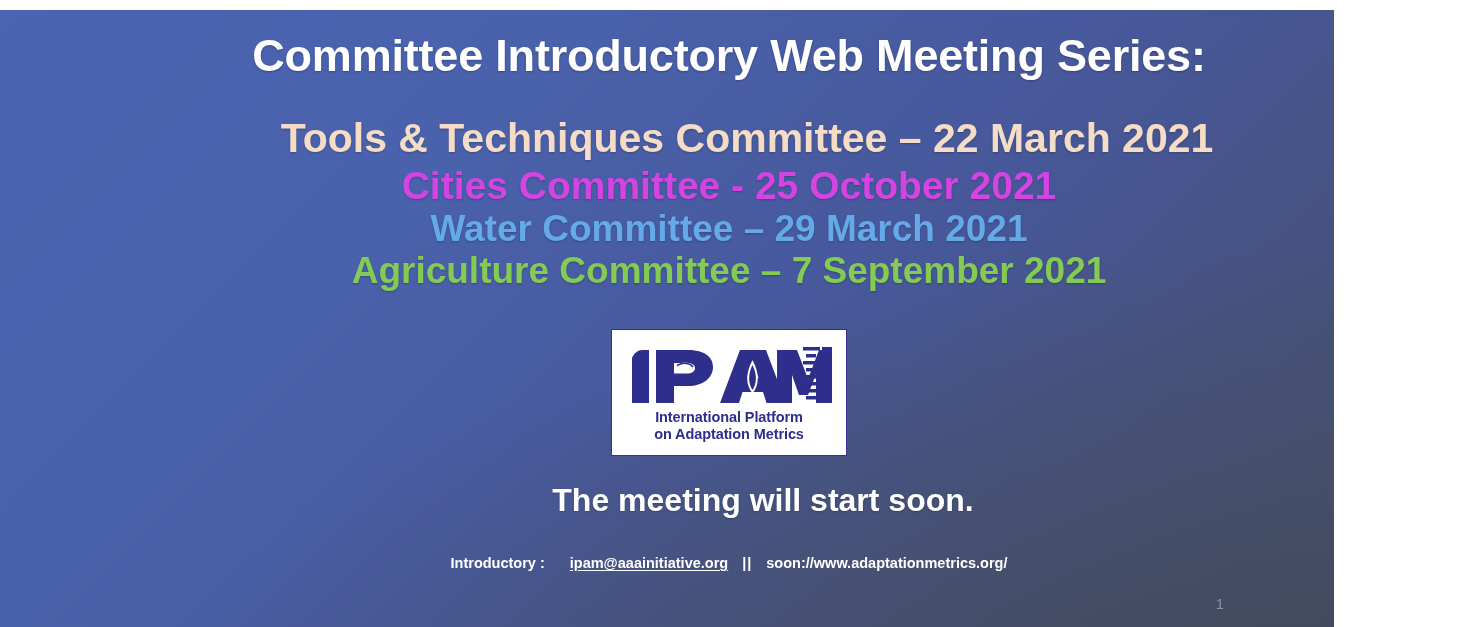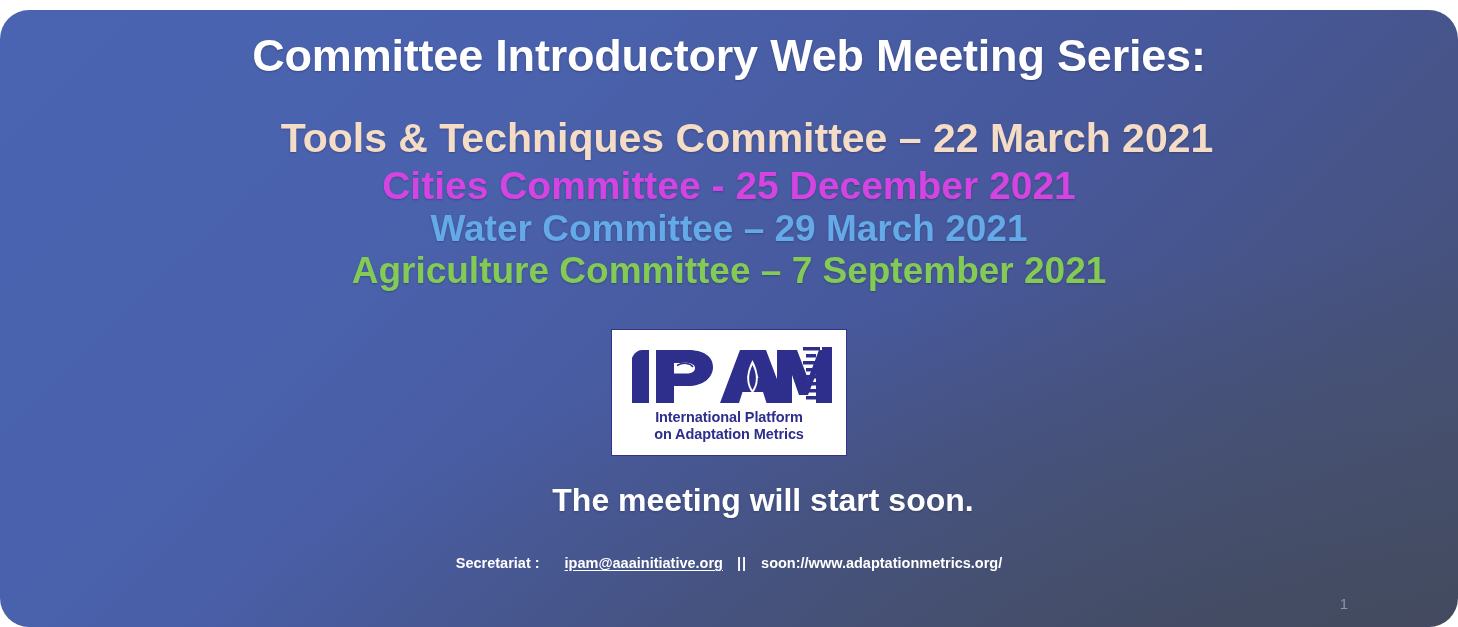--- a/index.html
+++ b/index.html
@@ -16,27 +16,26 @@
 
   
   #top-strip {
     width: 1458px;
     height: 10px;
     background: #ffffff;
   }
 
   #slide {
     position: relative;
-    width: 1458px;
+    width: 1334px;
     height: 617px;
     background:
       radial-gradient(ellipse 150% 130% at 112% 125%, #3d4457 0%, #434a5e 18%, rgba(69,78,100,0.55) 42%, rgba(74,85,116,0.0) 68%),
       linear-gradient(135deg, #4a64b2 0%, #4a62ad 28%, #47589b 58%, #46527f 82%, #464f6d 100%);
     overflow: hidden;
-    border-radius: 29px;
   }
 
   
   #headline {
     position: absolute;
     top: 20px;
     left: 0;
     width: 1458px;
     text-align: center;
     color: #ffffff;
@@ -156,21 +155,21 @@
 <body>
 
 <div id="top-strip"></div>
 
 <div id="slide">
 
   <div id="headline">Committee Introductory Web Meeting Series:</div>
 
   <div id="committee-list">
     <div class="committee-line cl-tools">Tools &amp; Techniques Committee – 22 March 2021</div>
-    <div class="committee-line cl-cities">Cities Committee - 25 December 2021</div>
+    <div class="committee-line cl-cities">Cities Committee - 25 October 2021</div>
     <div class="committee-line cl-water">Water Committee – 29 March 2021</div>
     <div class="committee-line cl-agri">Agriculture Committee – 7 September 2021</div>
   </div>
 
   <div id="logo-box">
     <svg id="logo-mark" width="205" height="62" viewBox="0 0 410 124">
       <g fill="#2e2e8c">
 
         <path d="M10 30 L10 120 L44 120 L44 14 L30 14 C22 14 14 20 10 30 Z"></path>
 
@@ -212,18 +211,18 @@
     </svg>
     <div id="logo-tagline">
       <span>International Platform</span>
       <span>on Adaptation Metrics</span>
     </div>
   </div>
 
   <div id="meeting-notice">The meeting will start soon.</div>
 
   <div id="footer">
-    <span class="label">Secretariat :</span><a class="email" href="#">ipam@aaainitiative.org</a><span class="sep">||</span><span class="site">soon://www.adaptationmetrics.org/</span>
+    <span class="label">Introductory :</span><a class="email" href="#">ipam@aaainitiative.org</a><span class="sep">||</span><span class="site">soon://www.adaptationmetrics.org/</span>
   </div>
 
   <div id="page-number">1</div>
 
 </div>
 
 </body></html>

